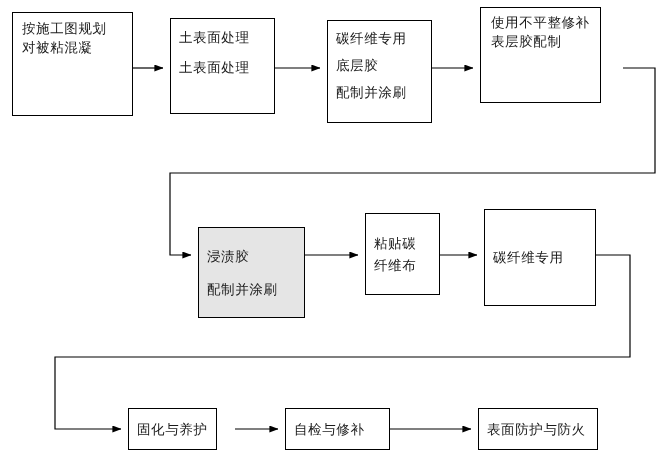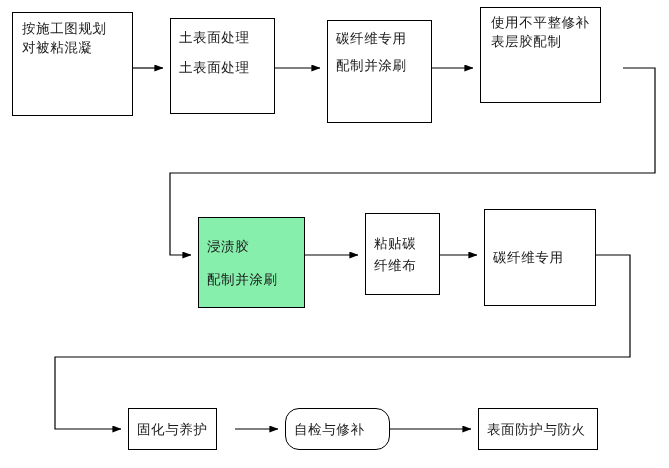--- a/index.html
+++ b/index.html
@@ -81,41 +81,42 @@
       <div class="node align-top pad-a" style="left: 12px; top: 12px; width: 121px; height: 104px; border-color: rgb(0, 0, 0); background: rgb(255, 255, 255); padding-top: 8px;">
         <span class="node-line">按施工图规划</span>
         <span class="node-line" style="margin-top: 5px;">对被粘混凝</span>
       </div>
       <div class="node align-top pad-b" style="left: 170px; top: 18px; width: 105px; height: 96px; border-color: rgb(0, 0, 0); background: rgb(255, 255, 255); padding-top: 11px;">
         <span class="node-line">土表面处理</span>
         <span class="node-line" style="margin-top: 16px;">土表面处理</span>
       </div>
       <div class="node align-top pad-b" style="left: 327px; top: 20px; width: 105px; height: 103px; border-color: rgb(0, 0, 0); background: rgb(255, 255, 255); padding-top: 10px;">
         <span class="node-line">碳纤维专用</span>
+        <span class="node-line" style="margin-top: 13px;">底层胶</span>
         <span class="node-line" style="margin-top: 13px;">配制并涂刷</span>
       </div>
       <div class="node align-top pad-c" style="left: 480px; top: 7px; width: 121px; height: 96px; border-color: rgb(0, 0, 0); background: rgb(255, 255, 255); padding-top: 7px;">
         <span class="node-line">使用不平整修补</span>
         <span class="node-line" style="margin-top: 5px;">表层胶配制</span>
       </div>
-      <div class="node align-center pad-b" style="left: 198px; top: 217px; width: 107px; height: 91px; border-color: rgb(0, 0, 0); background: #86efac;">
+      <div class="node align-center pad-b" style="left: 198px; top: 227px; width: 107px; height: 91px; border-color: rgb(0, 0, 0); background: #e5e5e5;">
         <span class="node-line">浸渍胶</span>
         <span class="node-line" style="margin-top: 19px;">配制并涂刷</span>
       </div>
       <div class="node align-center pad-b" style="left: 365px; top: 213px; width: 75px; height: 82px; border-color: rgb(0, 0, 0); background: rgb(255, 255, 255);">
         <span class="node-line">粘贴碳</span>
         <span class="node-line" style="margin-top: 8px;">纤维布</span>
       </div>
       <div class="node align-center pad-b" style="left: 484px; top: 209px; width: 112px; height: 97px; border-color: rgb(0, 0, 0); background: rgb(255, 255, 255);">
         <span class="node-line">碳纤维专用</span>
       </div>
       <div class="node align-center pad-b" style="left: 128px; top: 408px; width: 89px; height: 42px; border-color: rgb(0, 0, 0); background: rgb(255, 255, 255);">
         <span class="node-line">固化与养护</span>
       </div>
-      <div class="node align-center pad-b" style="left: 285px; top: 408px; width: 105px; height: 42px; border-color: rgb(0, 0, 0); background: rgb(255, 255, 255); border-radius: 14px;">
+      <div class="node align-center pad-b" style="left: 285px; top: 408px; width: 105px; height: 42px; border-color: rgb(0, 0, 0); background: rgb(255, 255, 255);">
         <span class="node-line">自检与修补</span>
       </div>
       <div class="node align-center pad-b" style="left: 478px; top: 408px; width: 120px; height: 42px; border-color: rgb(0, 0, 0); background: rgb(255, 255, 255);">
         <span class="node-line">表面防护与防火</span>
       </div>
     </div>
 
 </div>
 
 </body></html>

